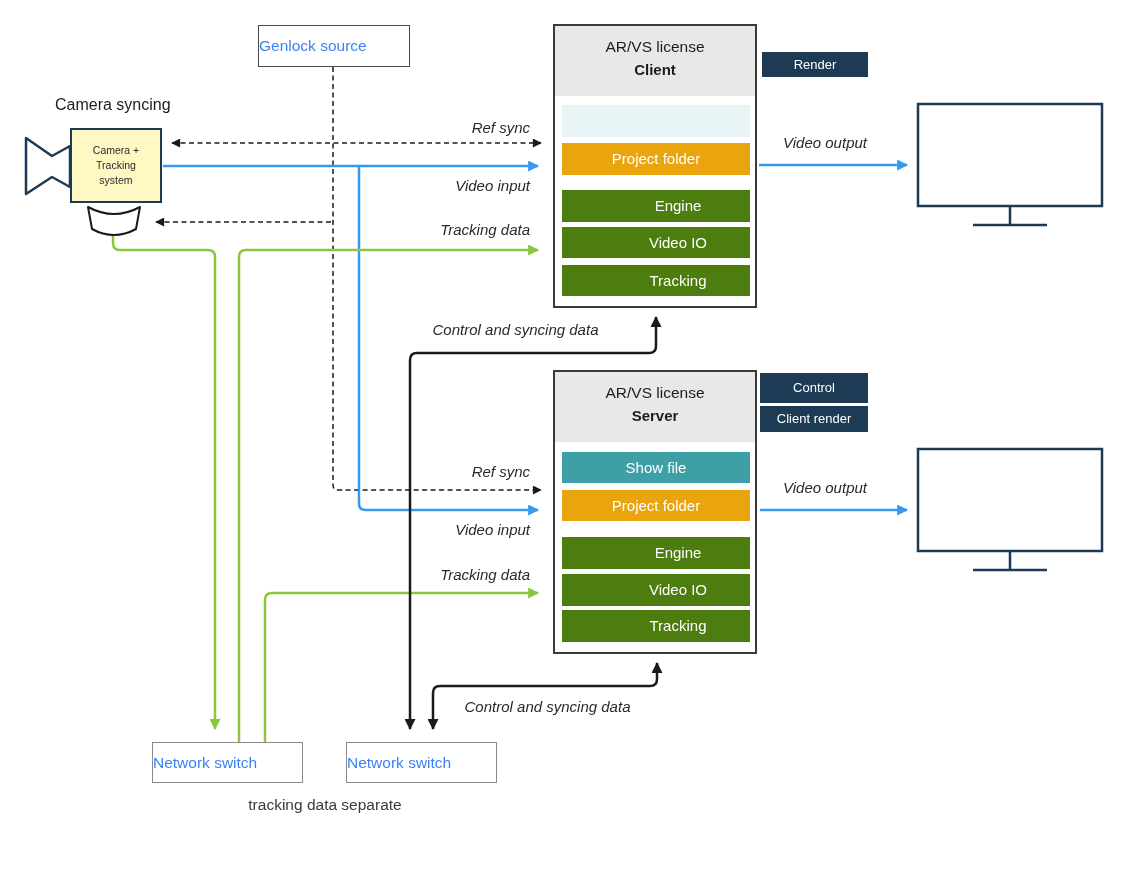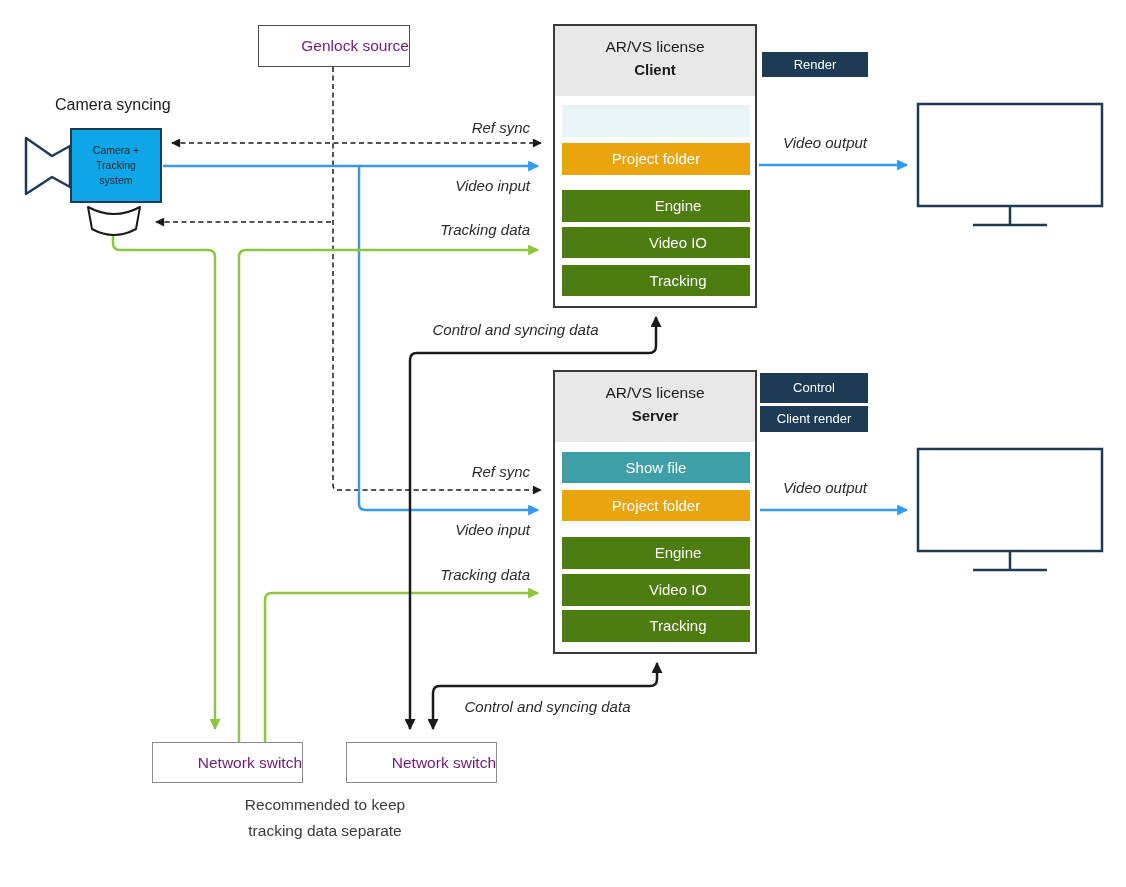--- a/index.html
+++ b/index.html
@@ -5,22 +5,22 @@
   html,body{margin:0;padding:0;background:#ffffff;}
   .canvas{
     position:relative;width:1126px;height:887px;background:#ffffff;
     font-family:"Liberation Sans",sans-serif;overflow:hidden;
   }
   svg.layer{position:absolute;left:0;top:0;width:1126px;height:887px;}
 
   
   .plainbox{
     position:absolute;background:#fff;border:1.5px solid #4a4a4a;
-    display:flex;align-items:center;justify-content:flex-end;
-    font-size:15.5px;color:#701a75;box-sizing:border-box;white-space:nowrap;
+    display:flex;align-items:center;justify-content:flex-start;
+    font-size:15.5px;color:#3b82f6;box-sizing:border-box;white-space:nowrap;
   }
   .switchbox{border:1.5px solid #8a8a8a;}
 
   
   .node{
     position:absolute;width:204px;height:284px;background:#fff;
     border:2px solid #3a3a3a;box-sizing:border-box;
   }
   .node-header{
     position:absolute;left:0;right:0;top:0;height:70px;background:#e8e8e8;
@@ -45,21 +45,21 @@
   .edge-label{
     position:absolute;font-style:italic;font-size:15px;color:#2a2a2a;
     white-space:nowrap;
   }
   .lbl-r{text-align:right;}
   .lbl-c{text-align:center;}
 
   .cam-label{position:absolute;font-size:16px;color:#1c1c1c;}
   .cam-box{
     position:absolute;left:70px;top:128px;width:92px;height:75px;
-    background:#0ea5e9;border:2px solid #1f3b54;box-sizing:border-box;
+    background:#fef9c3;border:2px solid #1f3b54;box-sizing:border-box;
     display:flex;flex-direction:column;align-items:center;justify-content:center;
     font-size:10.5px;line-height:1.4;color:#2a2a2a;text-align:center;
   }
   .note{
     position:absolute;left:182px;top:792px;width:286px;text-align:center;
     font-size:15.5px;line-height:26px;color:#3a3a3a;
   }
 </style>
 </head>
 <body>
@@ -152,21 +152,20 @@
   <div class="badge" style="left:760px;top:406px;width:108px;height:26px;line-height:26px;">Client render</div>
 
   <div class="plainbox switchbox" style="left:152px;top:742px;width:151px;height:41px;">
     <span>Network switch</span>
   </div>
   <div class="plainbox switchbox" style="left:346px;top:742px;width:151px;height:41px;">
     <span>Network switch</span>
   </div>
 
   <div class="note">
-    <div>Recommended to keep</div>
     <div>tracking data separate</div>
   </div>
 
   <div class="edge-label lbl-r" style="left:430px;top:119px;width:100px;">Ref sync</div>
   <div class="edge-label lbl-r" style="left:430px;top:177px;width:100px;">Video input</div>
   <div class="edge-label lbl-r" style="left:420px;top:221px;width:110px;">Tracking data</div>
   <div class="edge-label lbl-c" style="left:418px;top:321px;width:195px;">Control and syncing data</div>
   <div class="edge-label lbl-c" style="left:775px;top:134px;width:100px;">Video output</div>
 
   <div class="edge-label lbl-r" style="left:430px;top:463px;width:100px;">Ref sync</div>

